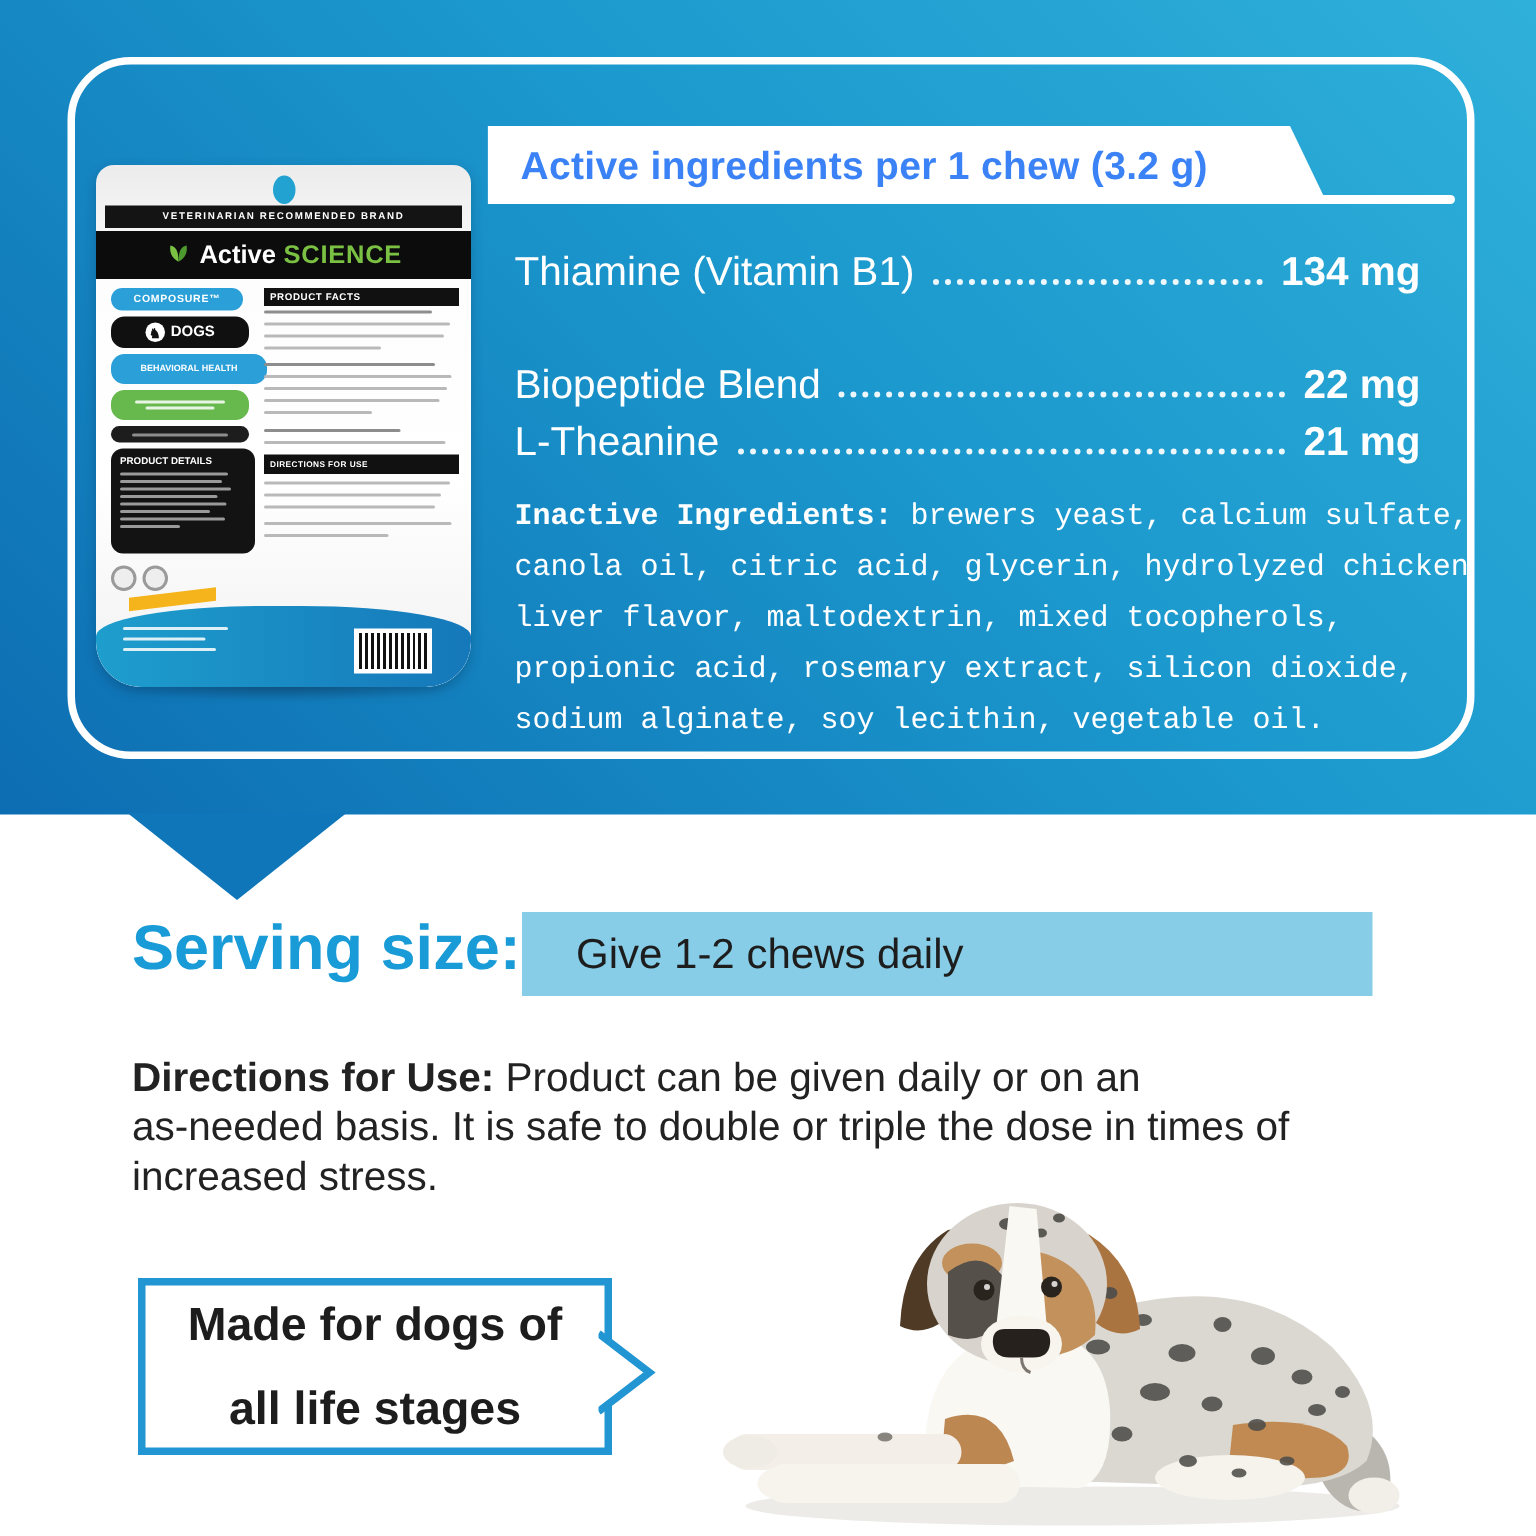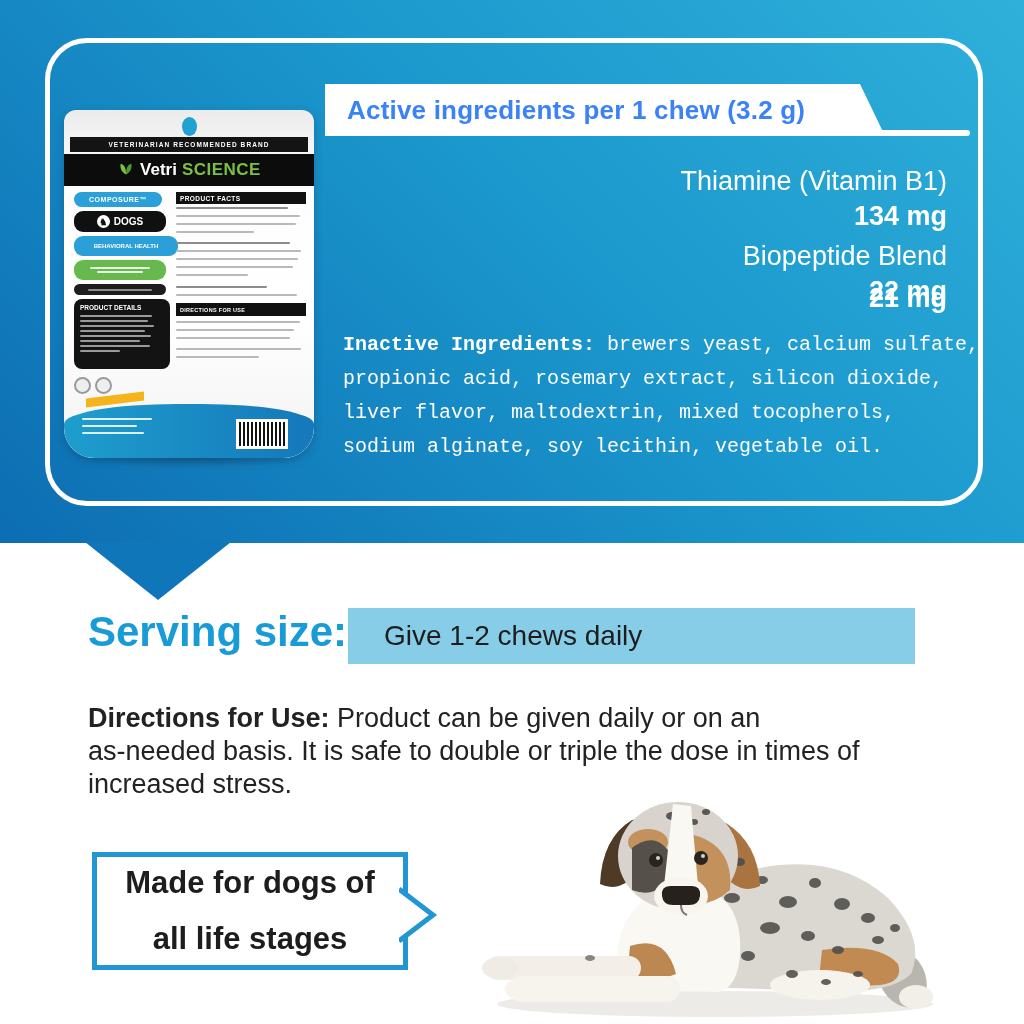--- a/index.html
+++ b/index.html
@@ -16,21 +16,21 @@
 
   
   .hdr-box{position:absolute;left:325px;top:84px;width:560px;height:52px;background:#fff;
            clip-path:polygon(0 0,535px 0,560px 52px,0 52px);
            display:flex;align-items:center;}
   .hdr-box h1{margin:0 0 0 22px;font-size:26px;font-weight:bold;color:#3b82f6;letter-spacing:.2px;}
   .hdr-line{position:absolute;left:852px;top:130px;width:118px;height:6px;background:#fff;border-radius:3px;}
 
   
   .ing-row{position:absolute;left:343px;width:604px;display:flex;align-items:flex-end;
-           color:#fff;font-size:27px;flex-direction:column;}
+           color:#fff;font-size:27px;}
   .ing-name{white-space:nowrap;}
   .dots{flex:1;margin:0 12px;border-bottom:4px dotted rgba(255,255,255,.92);transform:translateY(-7px);}
   .ing-val{white-space:nowrap;font-weight:bold;}
   .ing-plain{position:absolute;left:343px;color:#fff;font-size:27px;white-space:nowrap;}
 
   
   .inactive{position:absolute;left:343px;top:328px;color:#fff;font-size:20px;line-height:34px;font-family:Liberation Mono, monospace;}
   .inactive .ln{white-space:nowrap;}
   .inactive b{font-weight:bold;}
 
@@ -113,21 +113,21 @@
     <div class="bag">
       <div class="bag-shadow"></div>
       <div class="bag-white">
         <div class="hang-hole"></div>
         <div class="band-vet">VETERINARIAN RECOMMENDED BRAND</div>
         <div class="band-logo">
           <svg width="18" height="18" viewBox="0 0 20 20">
             <path d="M4 3 C9 4 10 9 10 15 C6 13 3 9 4 3 Z" fill="#7ac143"></path>
             <path d="M16 3 C11 4 10 9 10 15 C14 13 17 9 16 3 Z" fill="#4e9a2e"></path>
           </svg>
-          <span class="brand-v">Vetri</span>
+          <span class="brand-v">Active</span>
             <span class="brand-s">SCIENCE</span>
         </div>
 
         <div class="label-area">
           <div class="col-l">
             <div class="pill pill-composure">COMPOSURE™</div>
             <div class="pill pill-dogs">
               <span class="dog-glyph">♞</span>
               <span>DOGS</span>
             </div>
@@ -198,28 +198,30 @@
       <span class="ing-name">Thiamine (Vitamin B1)</span>
       <span class="dots"></span>
       <span class="ing-val">134 mg</span>
     </div>
     <div class="ing-row" style="top:241px">
       <span class="ing-name">Biopeptide Blend</span>
       <span class="dots"></span>
       <span class="ing-val">22 mg</span>
     </div>
     <div class="ing-row" style="top:279px">
+      <span class="ing-name">L-Theanine</span>
       <span class="dots"></span>
       <span class="ing-val">21 mg</span>
     </div>
 
     <div class="inactive">
       <div class="ln"><b>Inactive Ingredients:</b><span> brewers yeast, calcium sulfate,</span></div>
+      <div class="ln">canola oil, citric acid, glycerin, hydrolyzed chicken</div>
+      <div class="ln">liver flavor, maltodextrin, mixed tocopherols,</div>
       <div class="ln">propionic acid, rosemary extract, silicon dioxide,</div>
-      <div class="ln">liver flavor, maltodextrin, mixed tocopherols,</div>
       <div class="ln">sodium alginate, soy lecithin, vegetable oil.</div>
     </div>
   </div>
 
   <div class="tail"></div>
 
   <div class="serving-label">Serving size:</div>
   <div class="serving-box">
     <span>Give 1-2 chews daily</span>
   </div>

